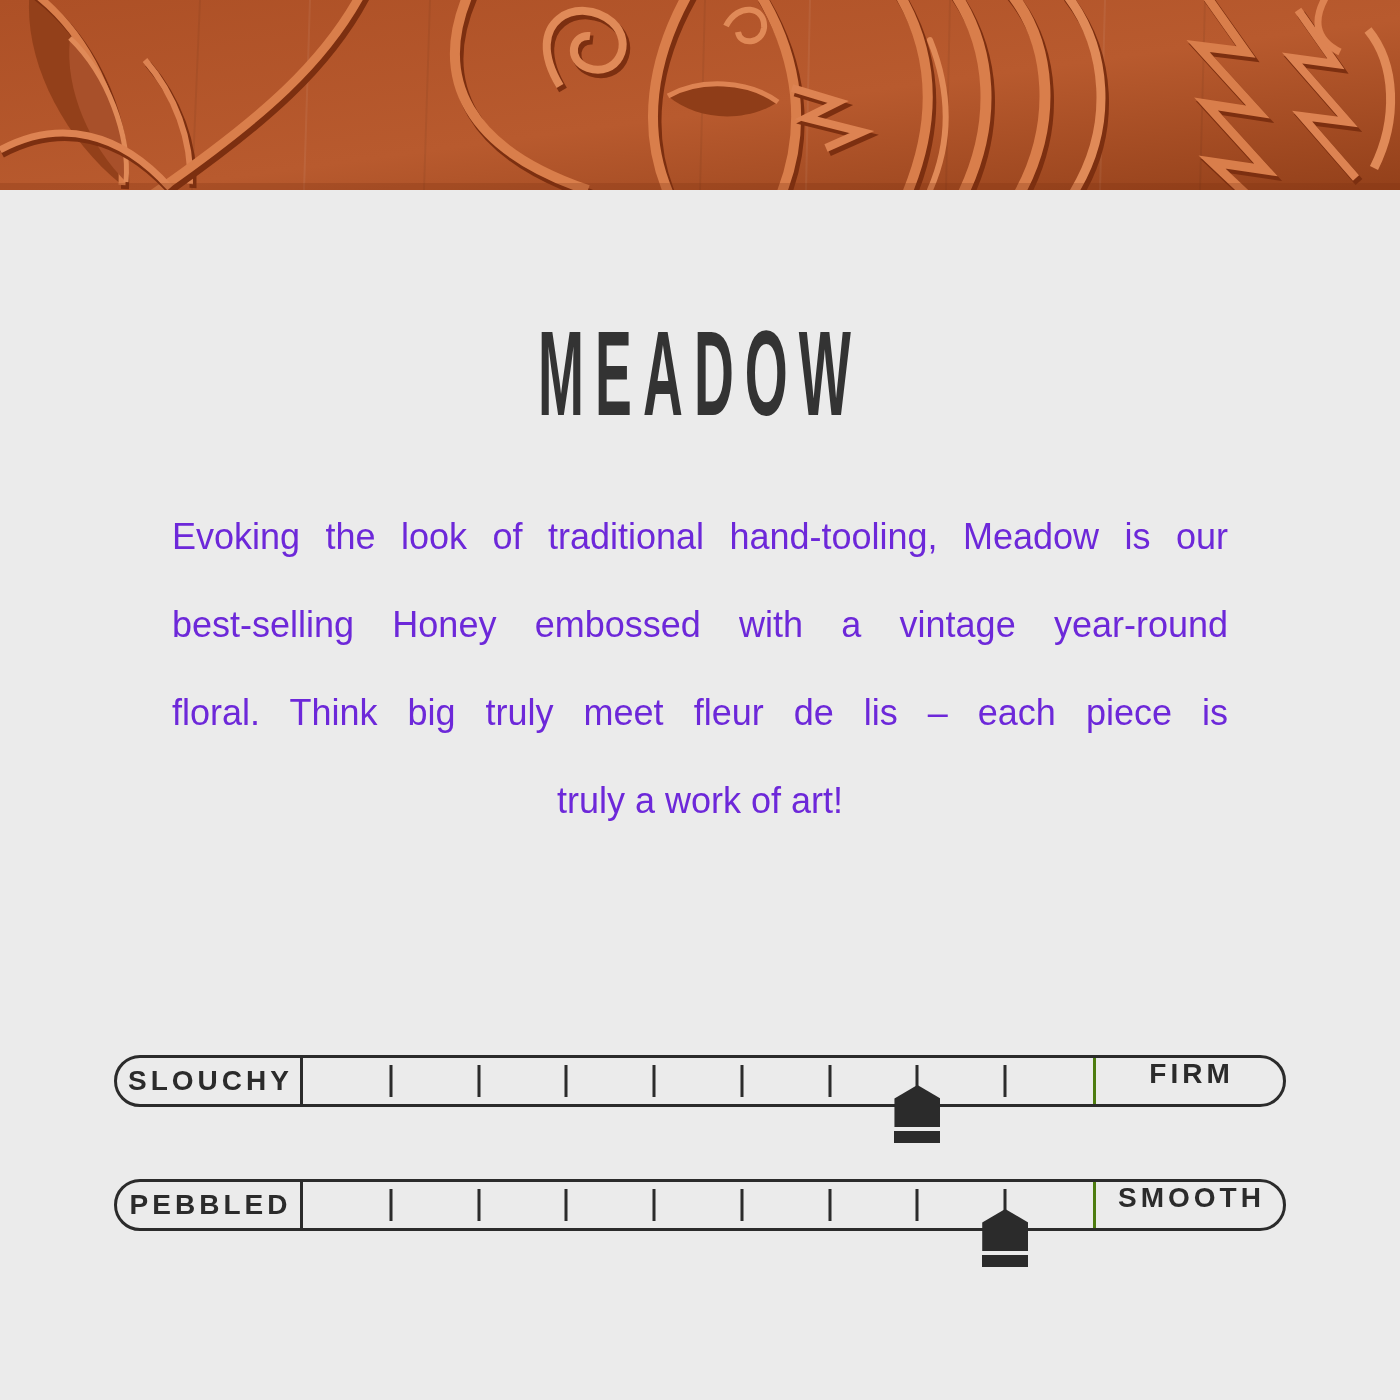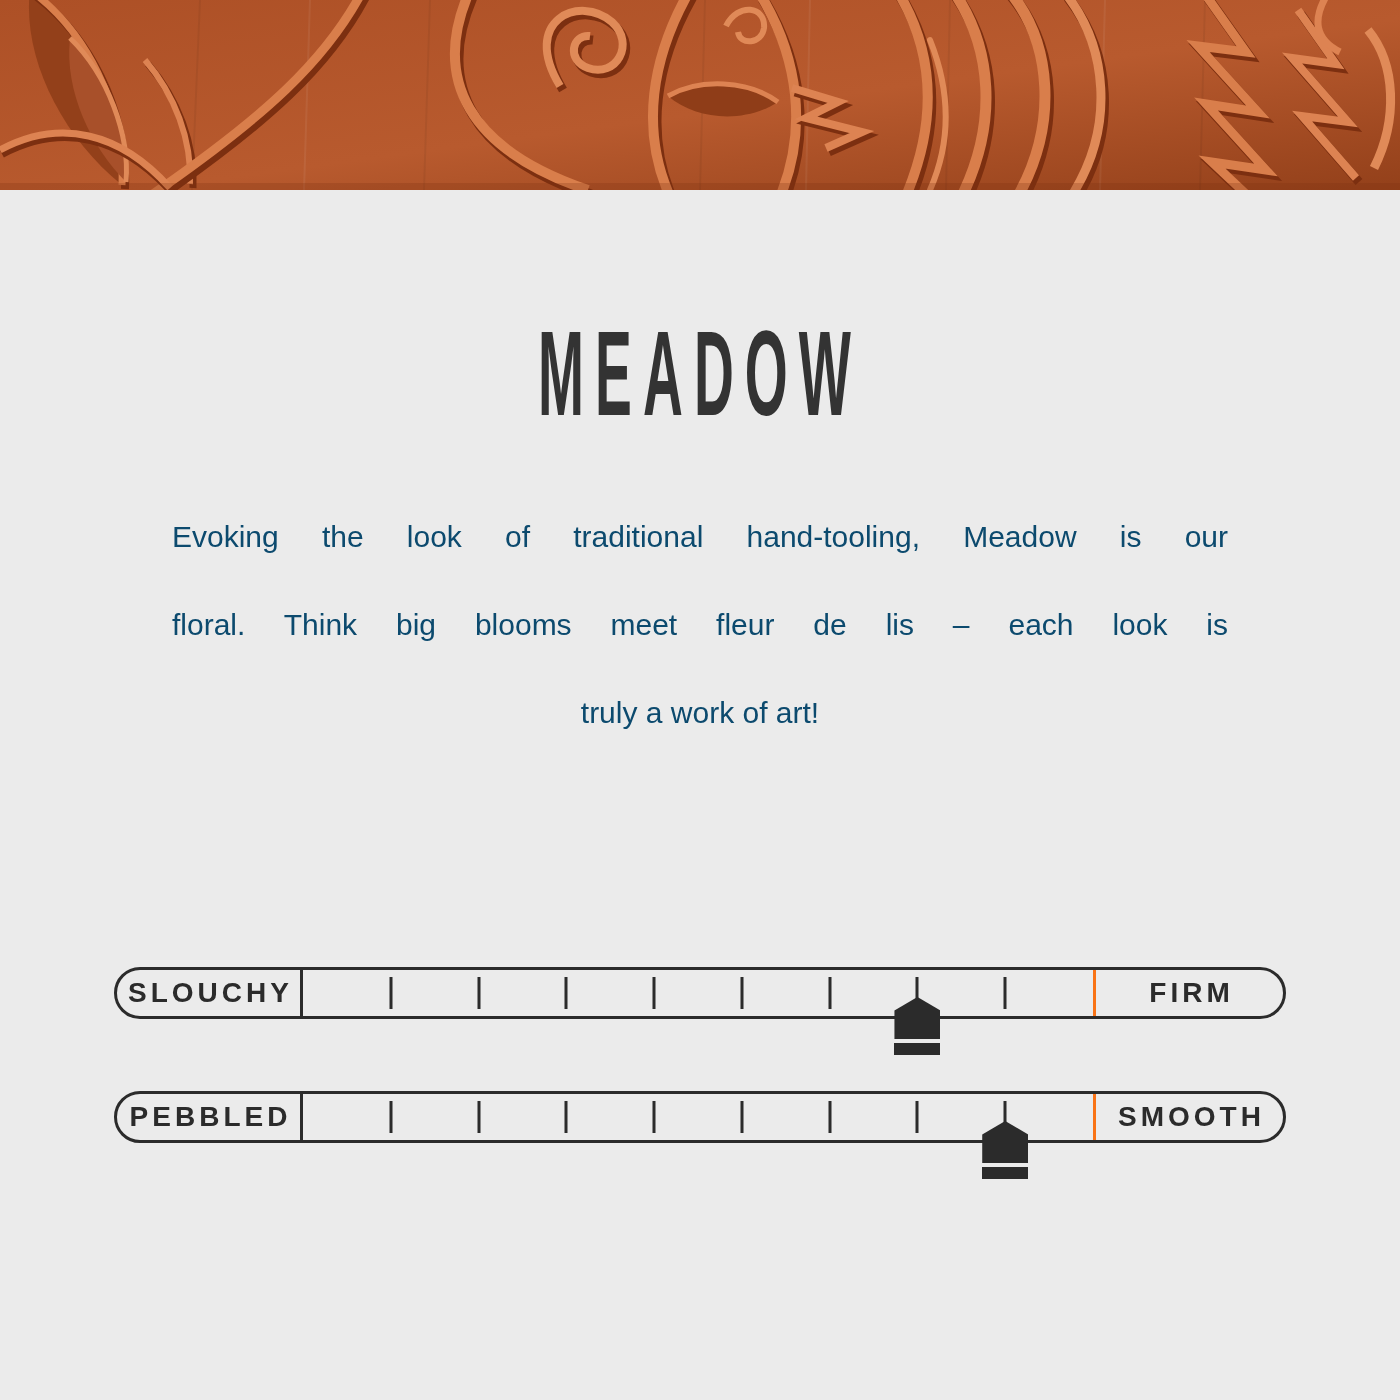--- a/index.html
+++ b/index.html
@@ -29,22 +29,22 @@
     letter-spacing: 0.20em;
     transform: scaleX(0.46);
     transform-origin: 50% 50%;
     white-space: nowrap;
   }
 
   
   .desc {
     width: 1056px;
     margin: 50px auto 0 auto;
-    font-size: 30px;
-    color: #0c4a6e;
+    font-size: 36px;
+    color: #6d28d9;
   }
   .desc-line {
     line-height: 88px;
     height: 88px;
     text-align: justify;
     text-align-last: justify;
     white-space: normal;
   }
   .desc-line.centered {
     text-align: right;
@@ -63,22 +63,22 @@
     display: flex;
   }
   .slider + .slider { margin-top: 72px; }
   .slider-left {
     width: 186px;
     border-right: 3px solid #2b2b2b;
     display: flex; align-items: center; justify-content: center;
   }
   .slider-right {
     width: 190px;
-    border-left: 3px solid #f97316;
-    display: flex; align-items: center; justify-content: center;
+    border-left: 3px solid #4d7c0f;
+    display: flex; align-items: flex-start; justify-content: center;
   }
   .slider-label {
     font-size: 28px;
     font-weight: bold;
     color: #2b2b2b;
     letter-spacing: 4px;
     margin-right: -4px;
     white-space: nowrap;
   }
   .slider-track { flex: 1; position: relative; }
@@ -194,21 +194,22 @@
     </g>
 
     <rect y="183" width="1400" height="7" fill="#7c2f10" opacity="0.25"></rect>
   </svg>
 </div>
 
 <h1 class="title">MEADOW</h1>
 
 <div class="desc">
   <div class="desc-line">Evoking the look of traditional hand-tooling, Meadow is our</div>
-  <div class="desc-line">floral. Think big blooms meet fleur de lis – each look is</div>
+  <div class="desc-line">best-selling Honey embossed with a vintage year-round</div>
+  <div class="desc-line">floral. Think big truly meet fleur de lis – each piece is</div>
   <div class="desc-line centered">truly a work of art!</div>
 </div>
 
 <div class="sliders">
 
   <div class="slider">
     <div class="slider-left">
       <span class="slider-label">SLOUCHY</span>
     </div>
     <div class="slider-track">

